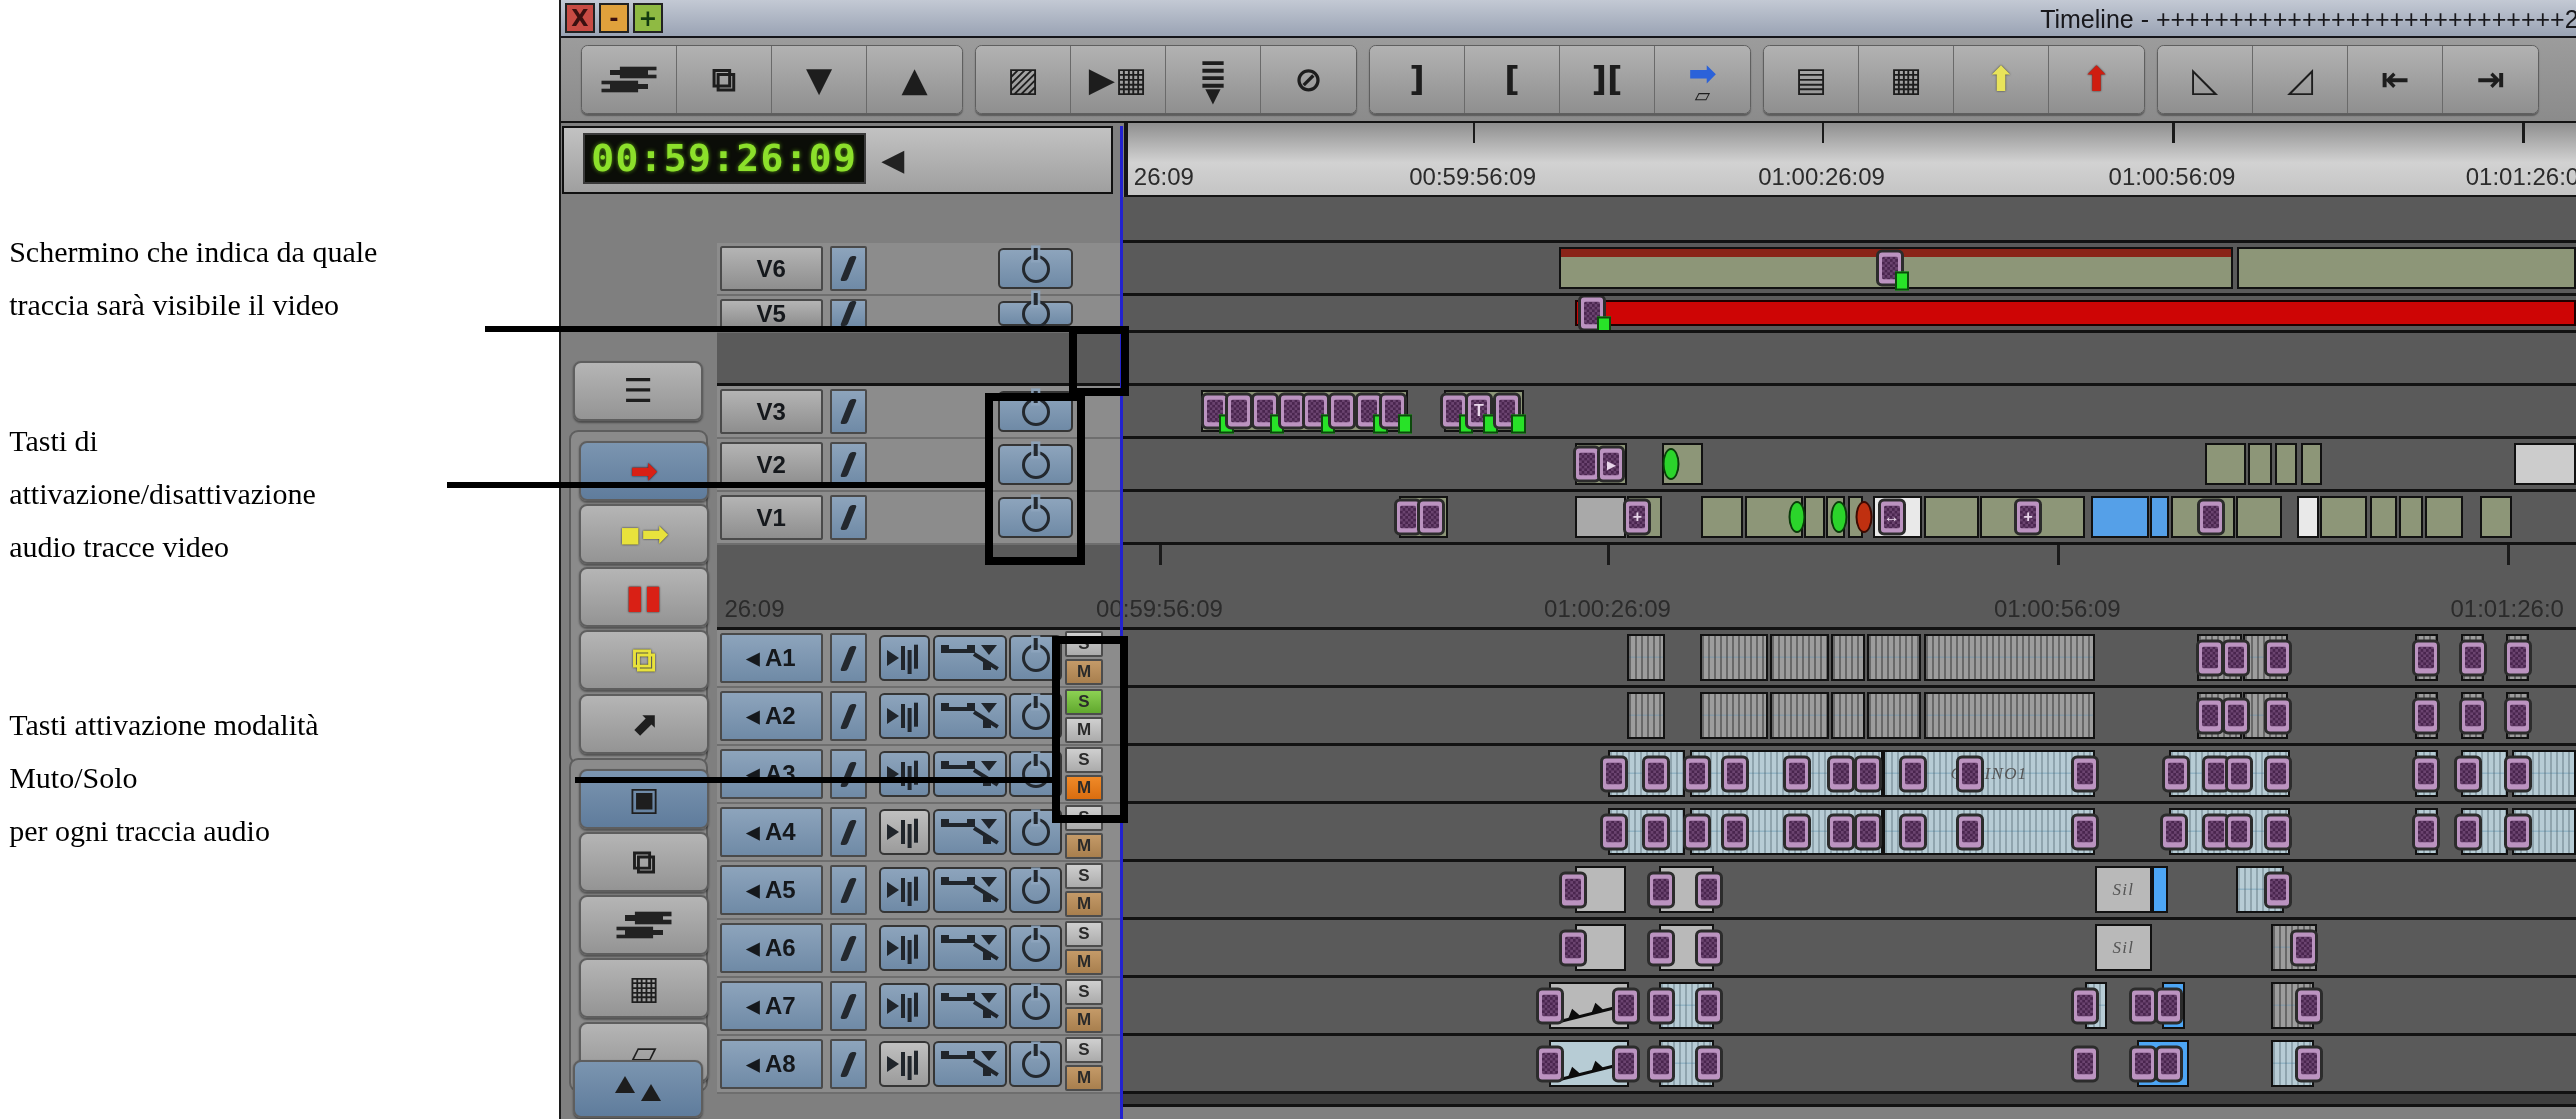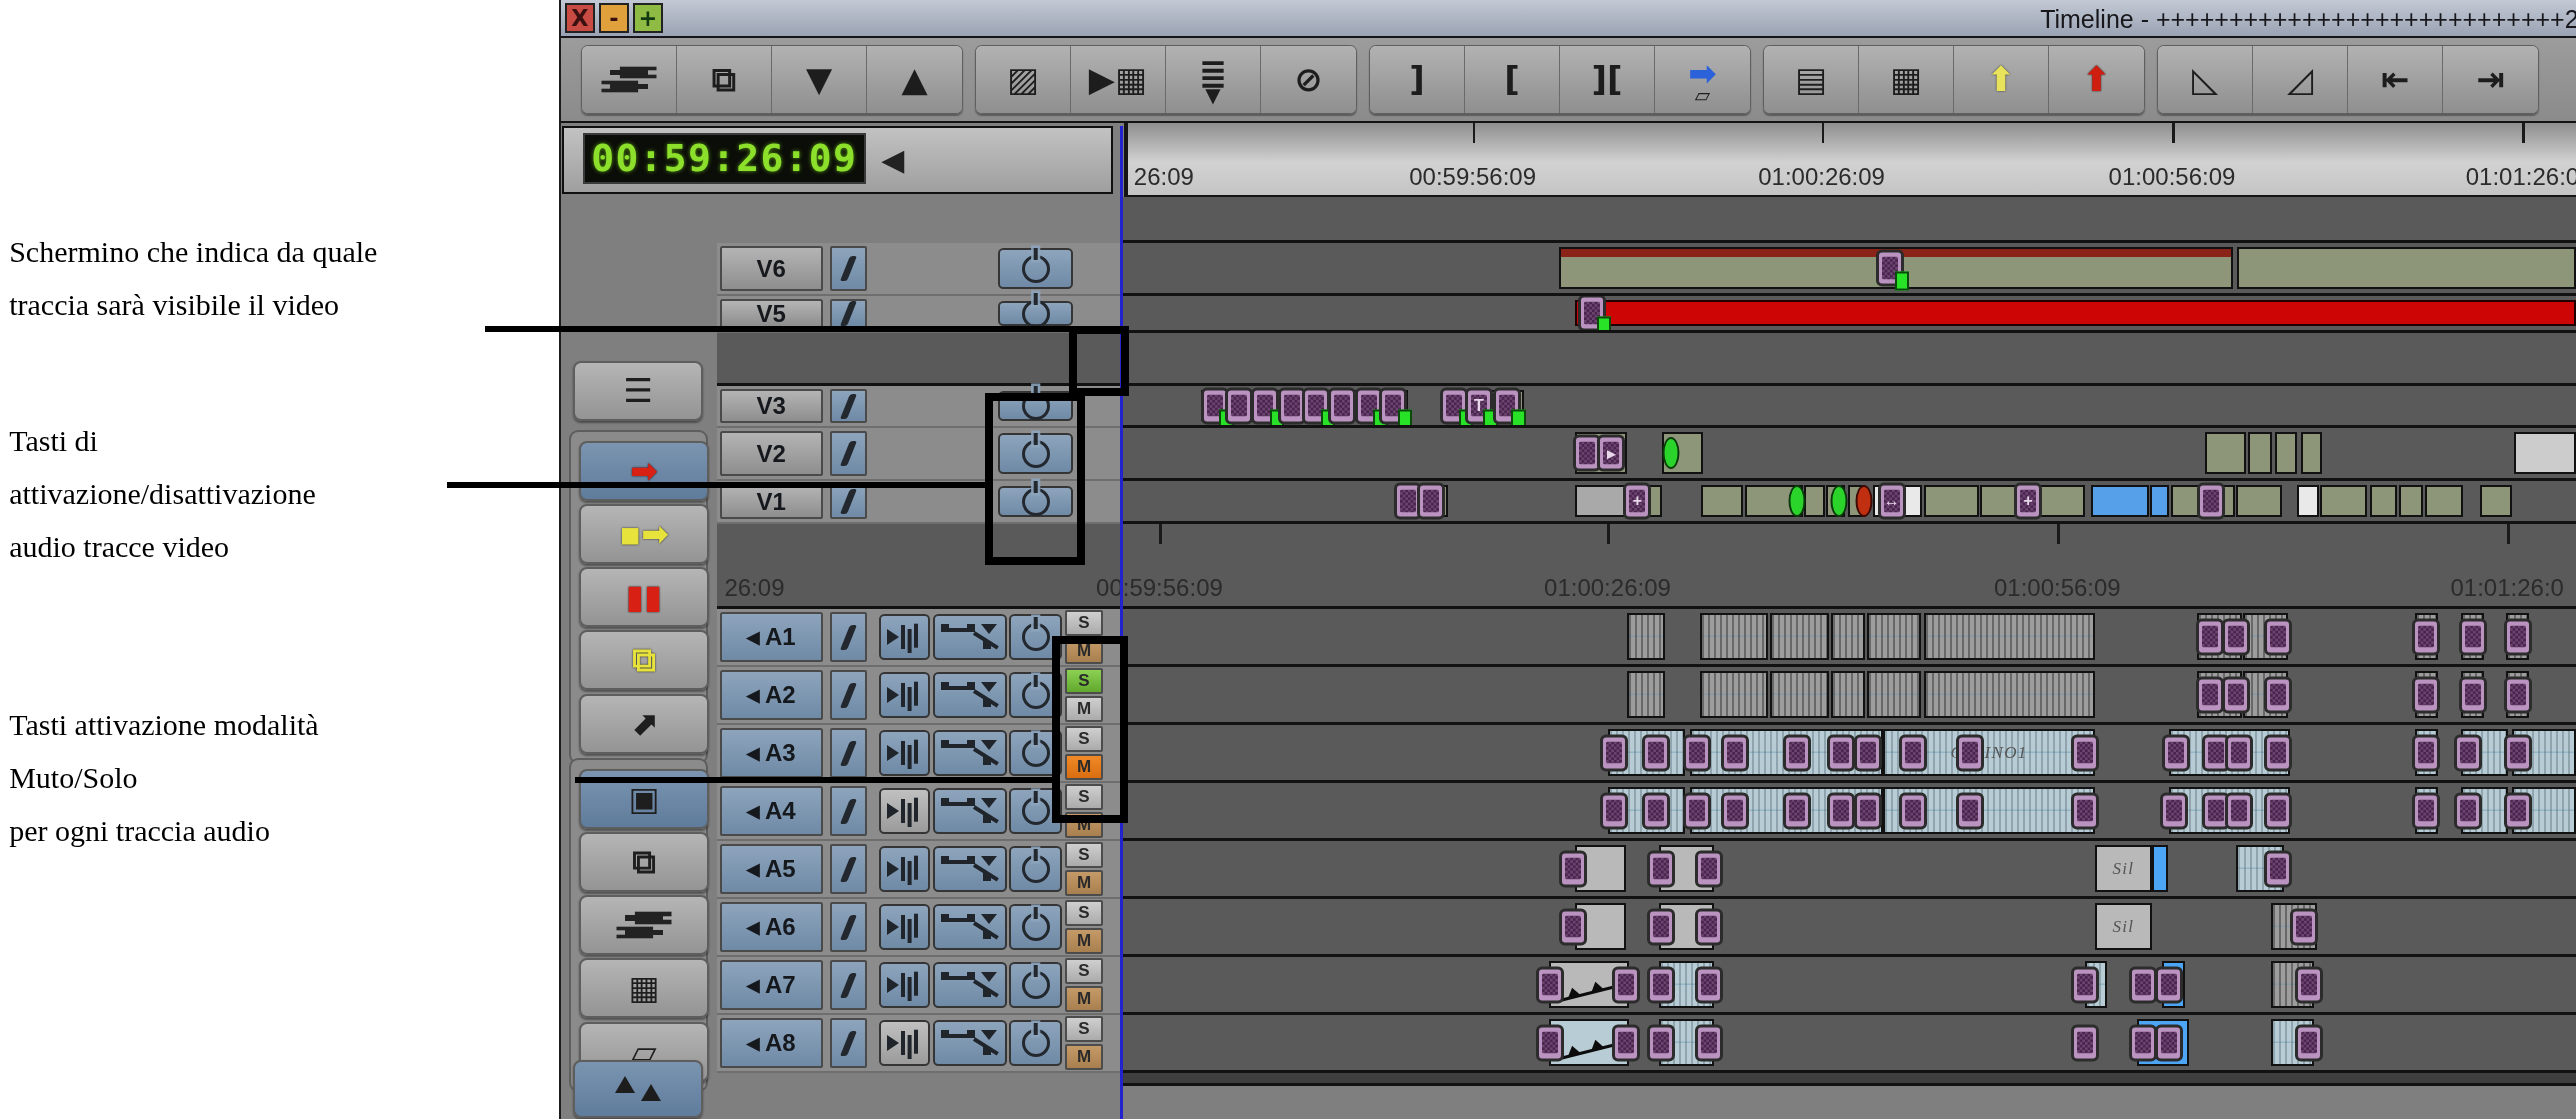--- a/index.html
+++ b/index.html
@@ -372,21 +372,21 @@
             <div class="body">
               <div class="clip red" style="left: 31.1%; width: 68.9%;"></div>
               <div class="fx gdot" style="left: 32.3%;">
                 <div class="inner"></div>
               </div>
             </div>
           </div>
           <div class="row video" style="height: 53px;">
             <div class="body"></div>
           </div>
-          <div class="row video" style="height: 42px;">
+          <div class="row video" style="height: 53px;">
             <div class="hdr">
               <div class="labelbox">
                 <div style="display: inline;">V3</div>
               </div>
               <div class="pencilcol">
                 <div class="pencil"></div>
               </div>
               <div class="hbtn" style="left: 281px; width: 75px;">
                 <div class="pwr"></div>
               </div>
@@ -451,21 +451,21 @@
               <div class="clip lgray" style="left: 95.7%; width: 4.3%;"></div>
               <div class="fx" style="left: 31.9%;">
                 <div class="inner"></div>
               </div>
               <div class="fx" style="left: 33.6%;">
                 <div class="inner">▸</div>
               </div>
               <div class="ell green" style="left: 37.7%;"></div>
             </div>
           </div>
-          <div class="row video" style="height: 43px; text-align: right;">
+          <div class="row video" style="height: 53px; text-align: right;">
             <div class="hdr">
               <div class="labelbox">
                 <div style="display: inline;">V1</div>
               </div>
               <div class="pencilcol">
                 <div class="pencil"></div>
               </div>
               <div class="hbtn" style="left: 281px; width: 75px;">
                 <div class="pwr"></div>
               </div>

